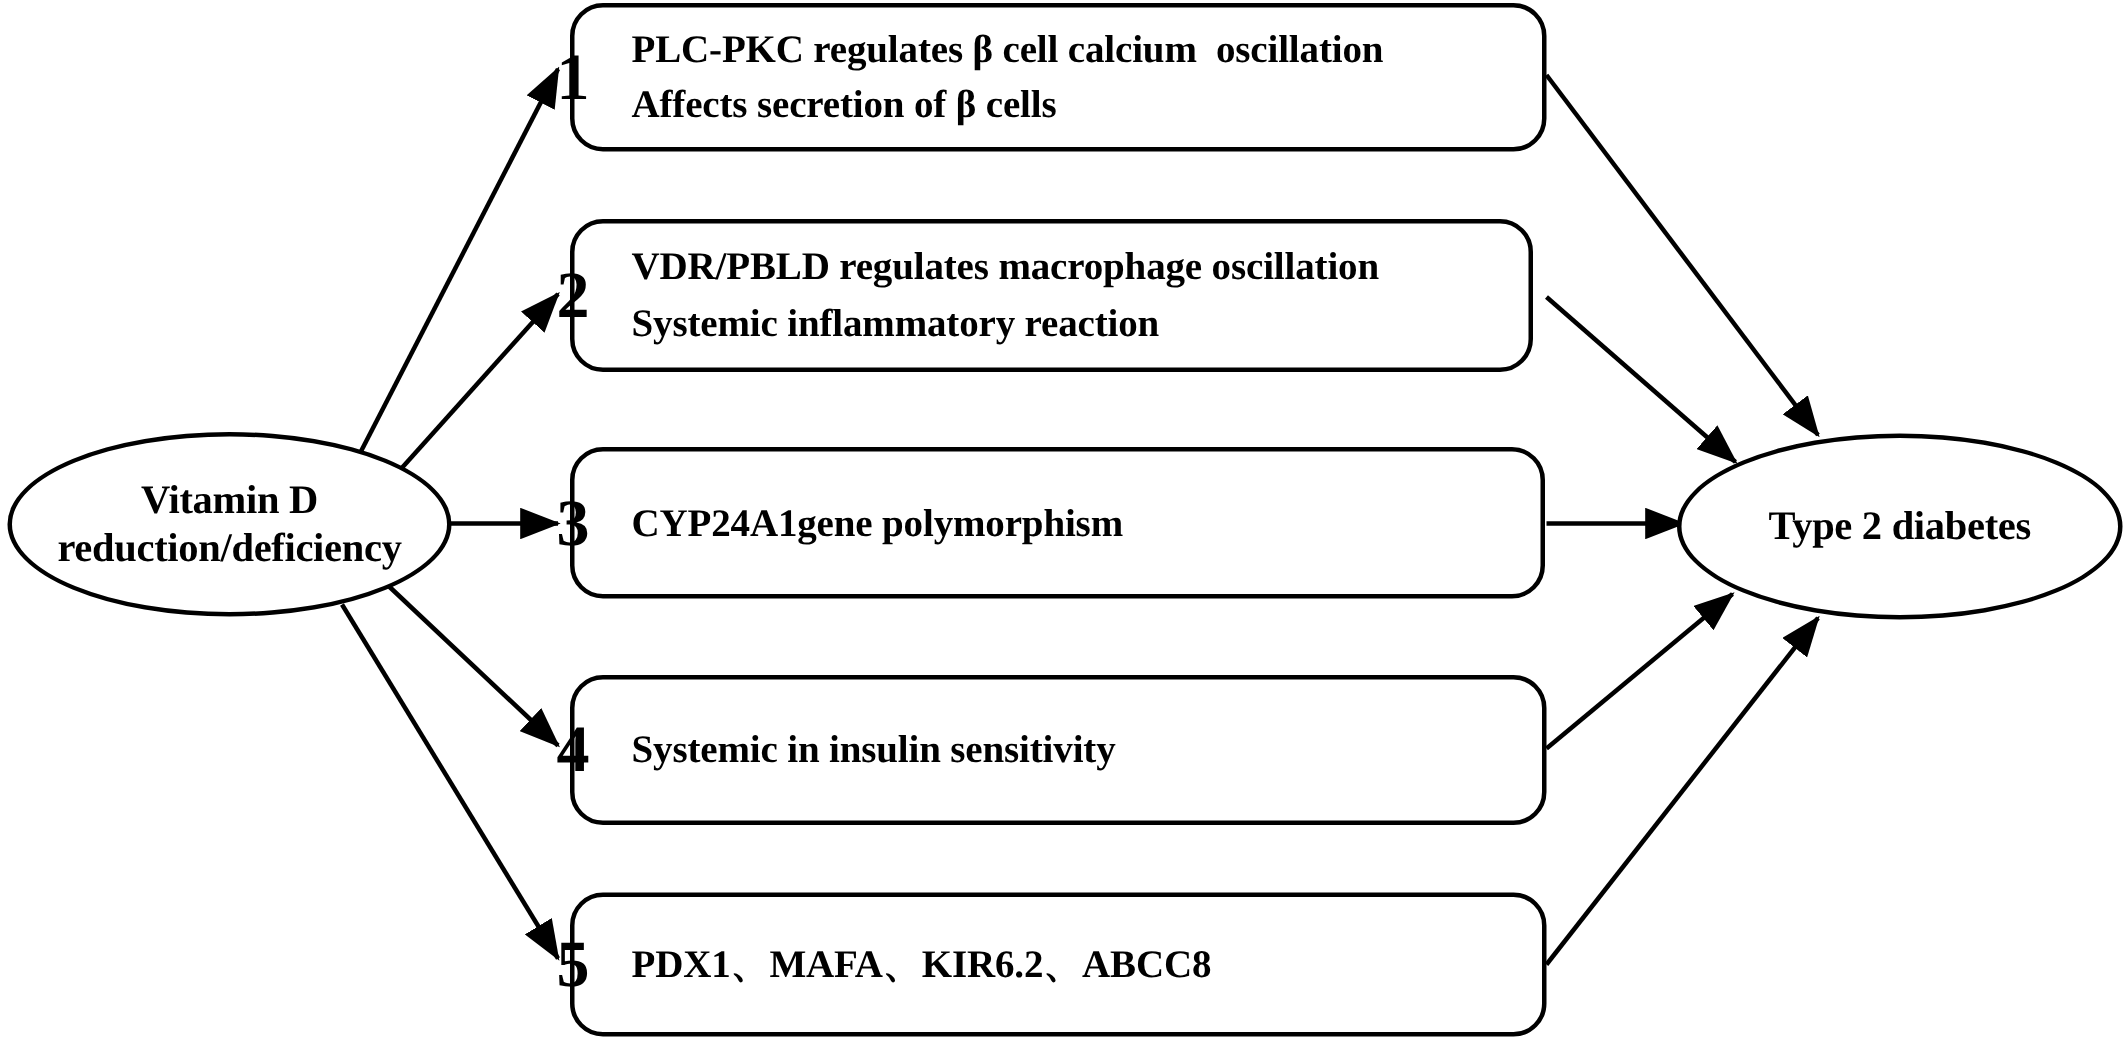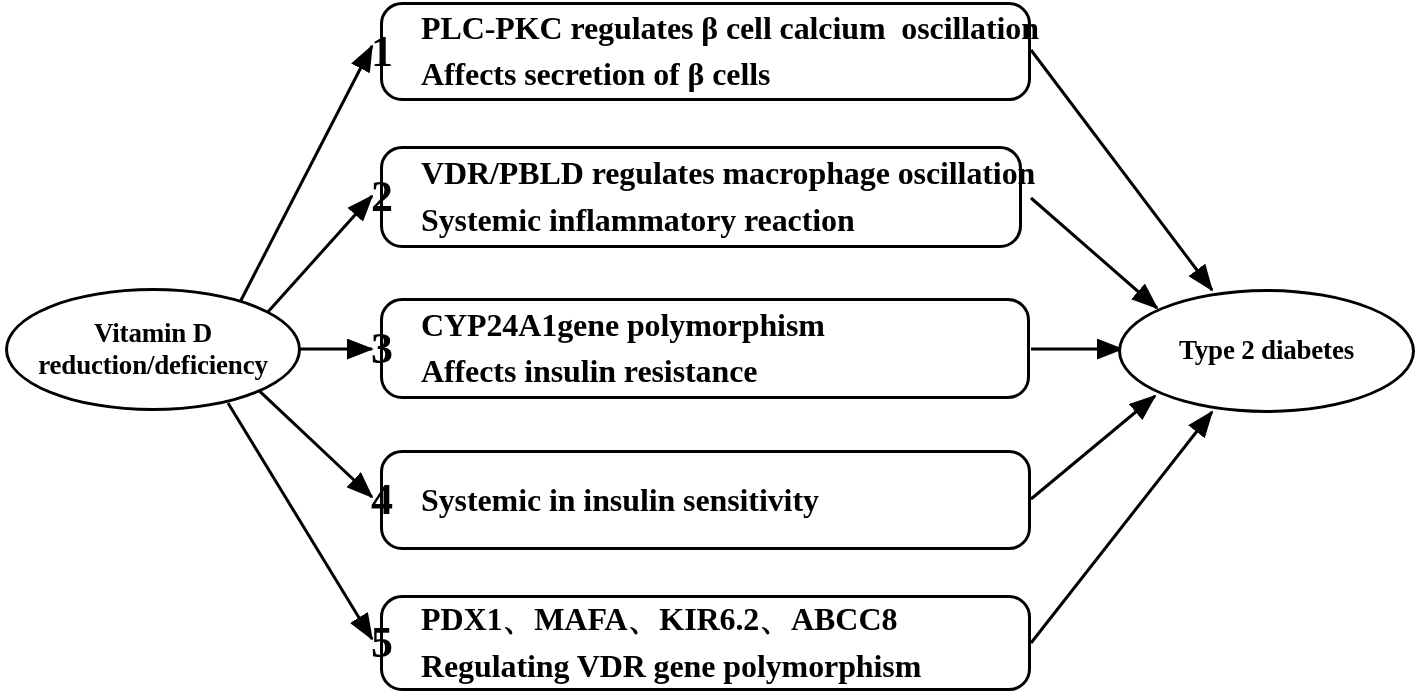--- a/index.html
+++ b/index.html
@@ -66,21 +66,21 @@
   .box-lines {
     position: absolute;
     left: 38px;
     right: 12px;
     top: 50%;
     transform: translateY(-50%);
     z-index: 3;
   }
   .box-line {
     font-weight: bold;
-    font-size: 32px;
+    font-size: 26px;
     line-height: 1.46;
     color: #000000;
     white-space: pre;
     letter-spacing: -0.1px;
   }
 </style>
 </head>
 <body>
 
 <div id="diagram-root">
@@ -123,36 +123,34 @@
     <div class="box-lines">
       <div class="box-line">VDR/PBLD regulates macrophage oscillation</div>
       <div class="box-line">Systemic inflammatory reaction</div>
     </div>
   </div>
 
   <div class="node-box" style="left:380px; top:298px; width:650px; height:101px;">
     <div class="box-number">3</div>
     <div class="box-lines">
       <div class="box-line">CYP24A1gene polymorphism</div>
-      <div class="box-line">Affects insulin resistance</div>
     </div>
   </div>
 
   <div class="node-box" style="left:380px; top:450px; width:651px; height:100px;">
     <div class="box-number">4</div>
     <div class="box-lines">
       <div class="box-line">Systemic in insulin sensitivity</div>
     </div>
   </div>
 
   <div class="node-box" style="left:380px; top:595px; width:651px; height:96px;">
     <div class="box-number">5</div>
     <div class="box-lines">
       <div class="box-line">PDX1、MAFA、KIR6.2、ABCC8</div>
-      <div class="box-line">Regulating VDR gene polymorphism</div>
     </div>
   </div>
 
   <div class="node-ellipse" style="left:1118px; top:289px; width:297px; height:124px;font-family:Liberation Serif, serif;">
     <div class="ellipse-text">Type 2 diabetes</div>
   </div>
 
 </div>
 
 </body></html>

